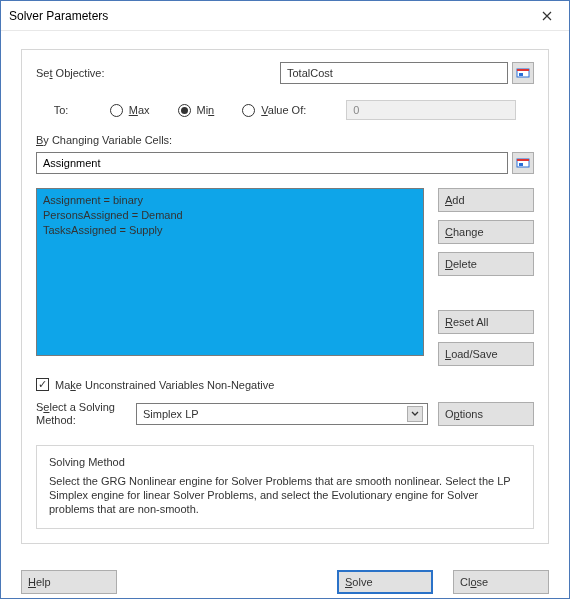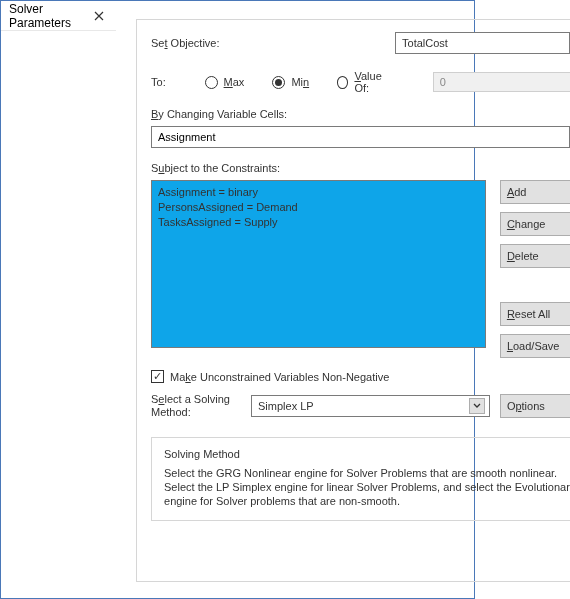--- a/index.html
+++ b/index.html
@@ -7,26 +7,26 @@
   body {
     font-family: "Segoe UI", Tahoma, sans-serif;
     font-size: 11px;
     color: #333;
     background: #fff;
     width: 570px;
     height: 599px;
     overflow: hidden;
   }
   .window {
-    width: 475px;
+    width: 570px;
     height: 599px;
     border: 1px solid #4a78b8;
     background: #fff;
     display: flex;
-    flex-direction: row;
+    flex-direction: column;
   }
   .titlebar {
     height: 30px;
     background: #fff;
     border-bottom: 1px solid #e8e8e8;
     display: flex;
     align-items: center;
     justify-content: space-between;
     padding-left: 8px;
   }
@@ -205,23 +205,20 @@
         <input class="cells-input" value="Assignment" style="">
         <div class="ref-btn">
           <svg class="ref-ico" viewBox="0 0 14 14">
               <rect x="1" y="3" width="12" height="8" fill="#fff" stroke="#2a6fd6"></rect>
               <rect x="1" y="3" width="12" height="2" fill="#d33"></rect>
               <rect x="3" y="7" width="4" height="3" fill="#2a6fd6"></rect>
             </svg>
         </div>
       </div>
 
-      <div class="section-label">
-        <span>S</span><span class="ul">u</span><span>bject to the Constraints:</span>
-      </div>
       <div class="constraints-area">
         <div class="constraints-list" id="constraints-list">Assignment = binary
 PersonsAssigned = Demand
 TasksAssigned = Supply</div>
         <div class="side-buttons">
           <div class="btn">
               <span><span class="ul">A</span><span>dd</span></span>
             </div>
           <div class="btn">
               <span><span class="ul">C</span><span>hange</span></span>

